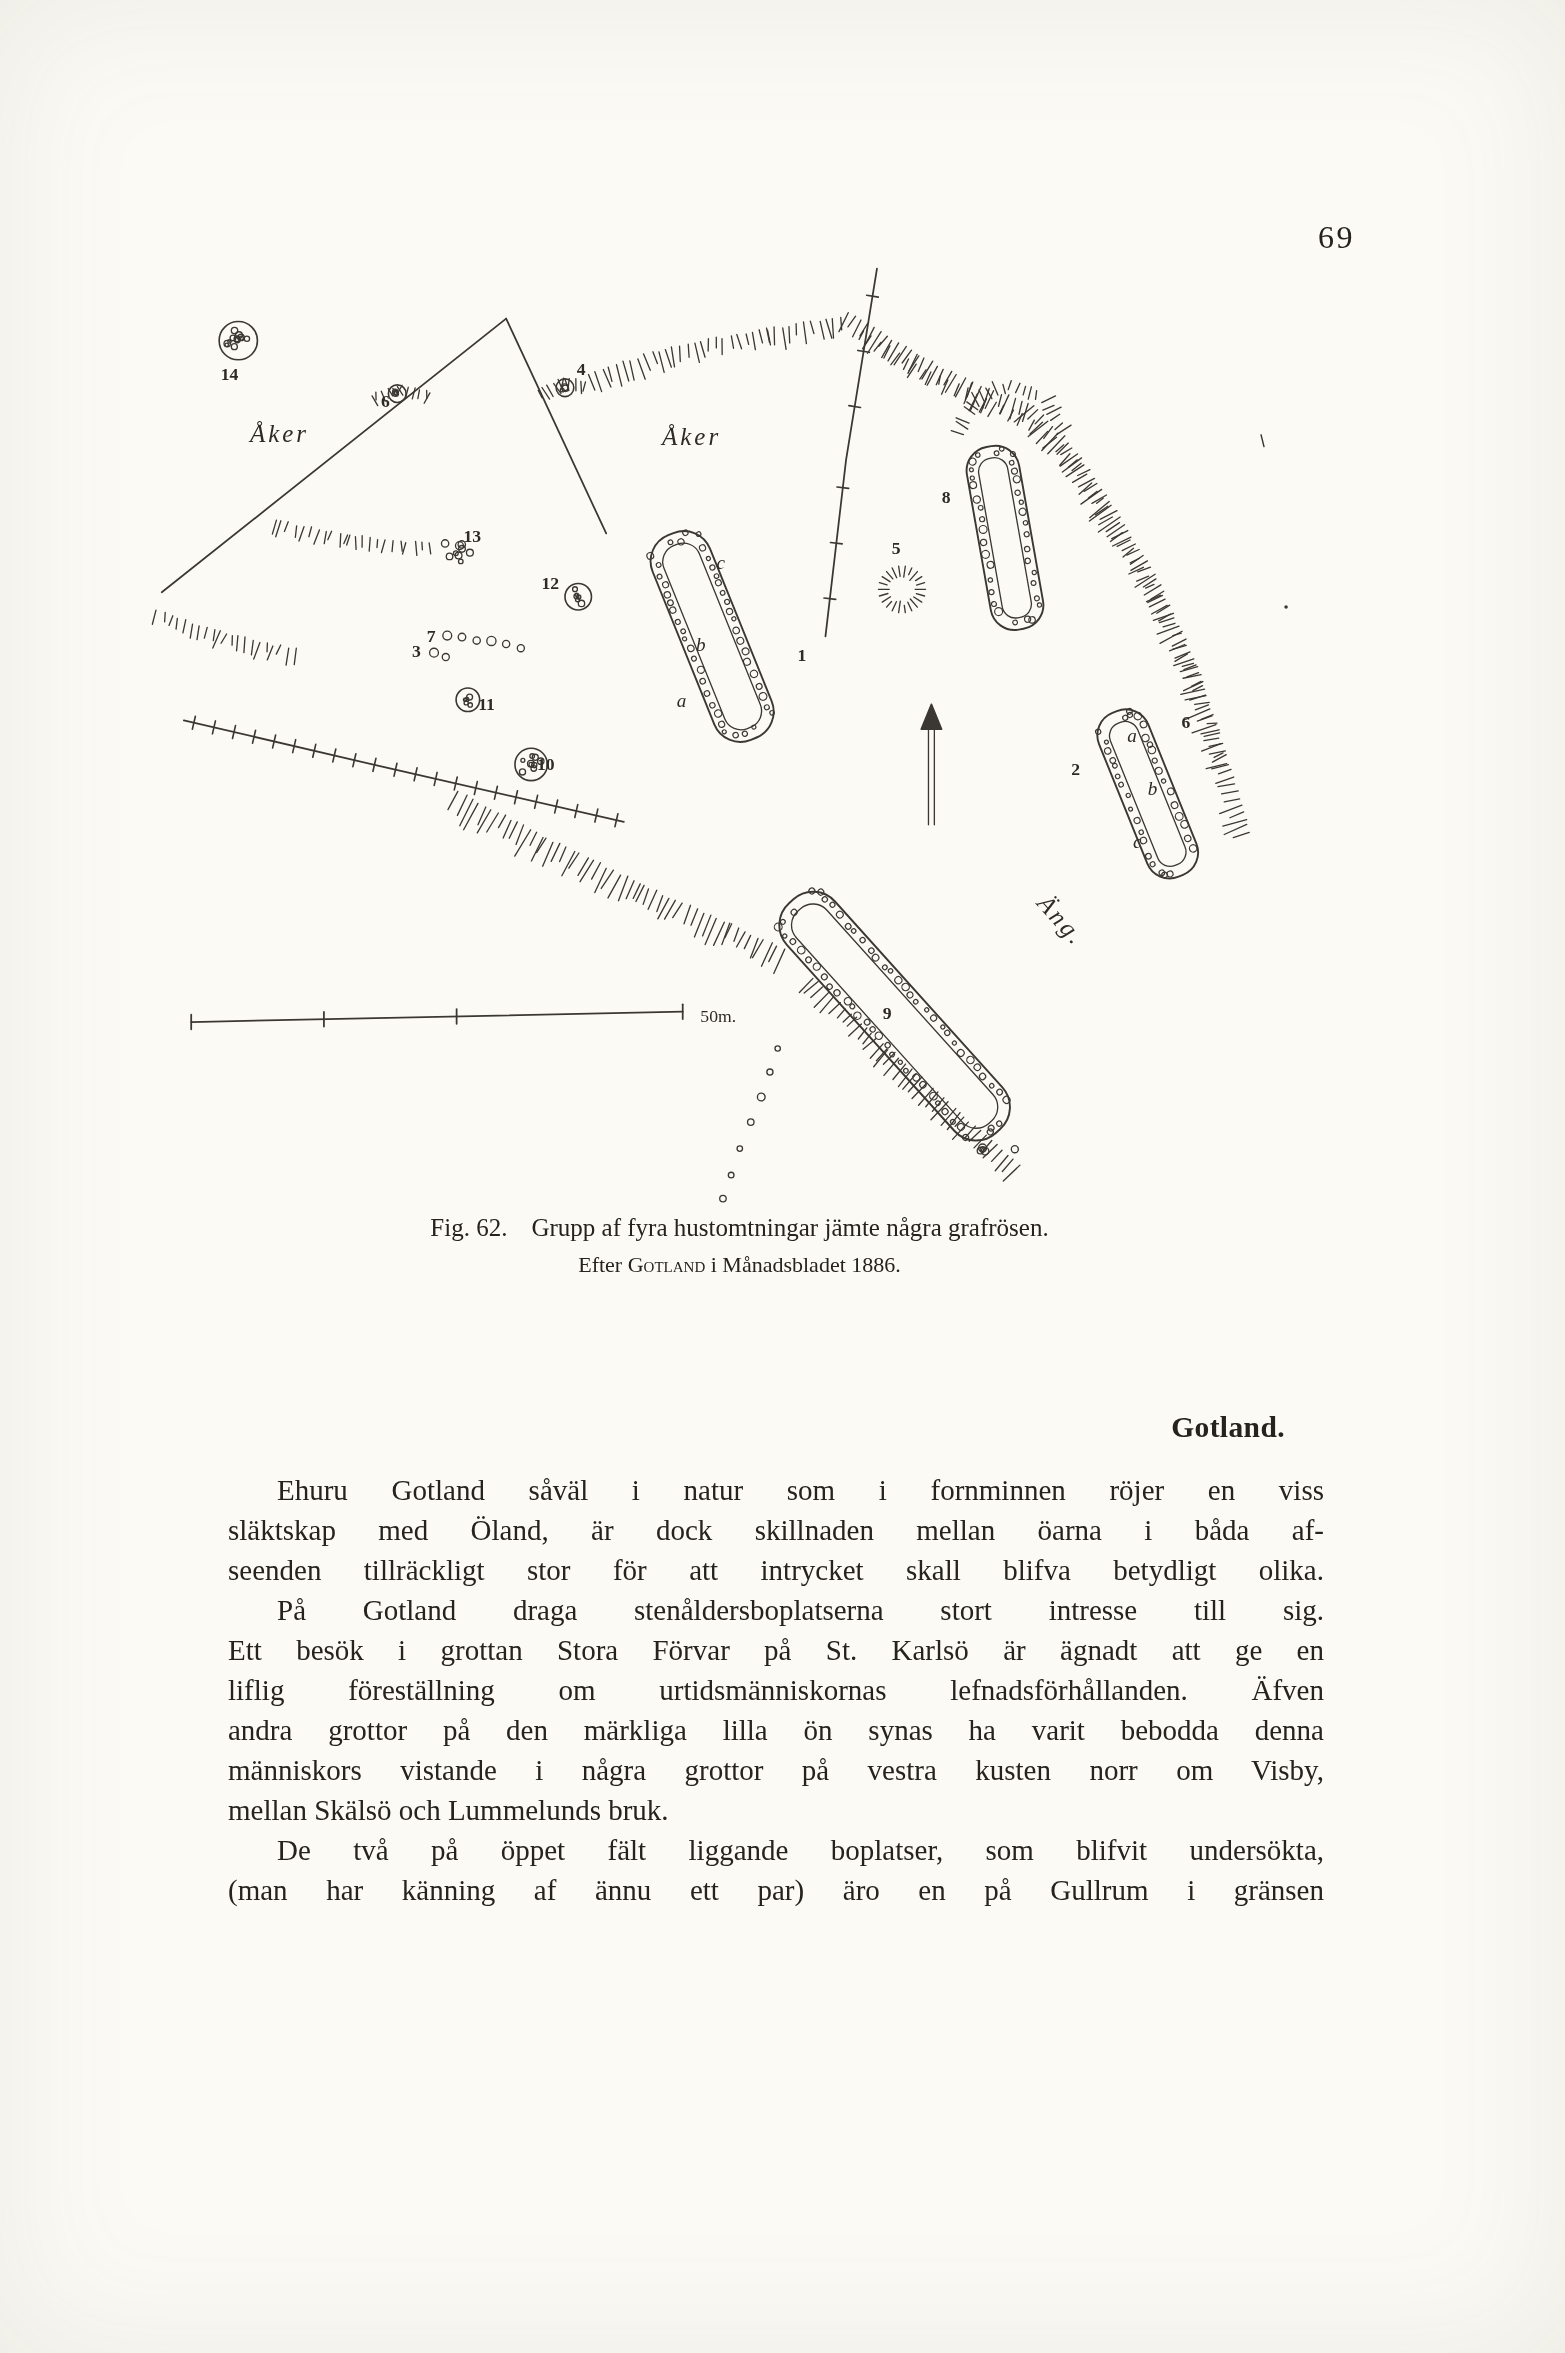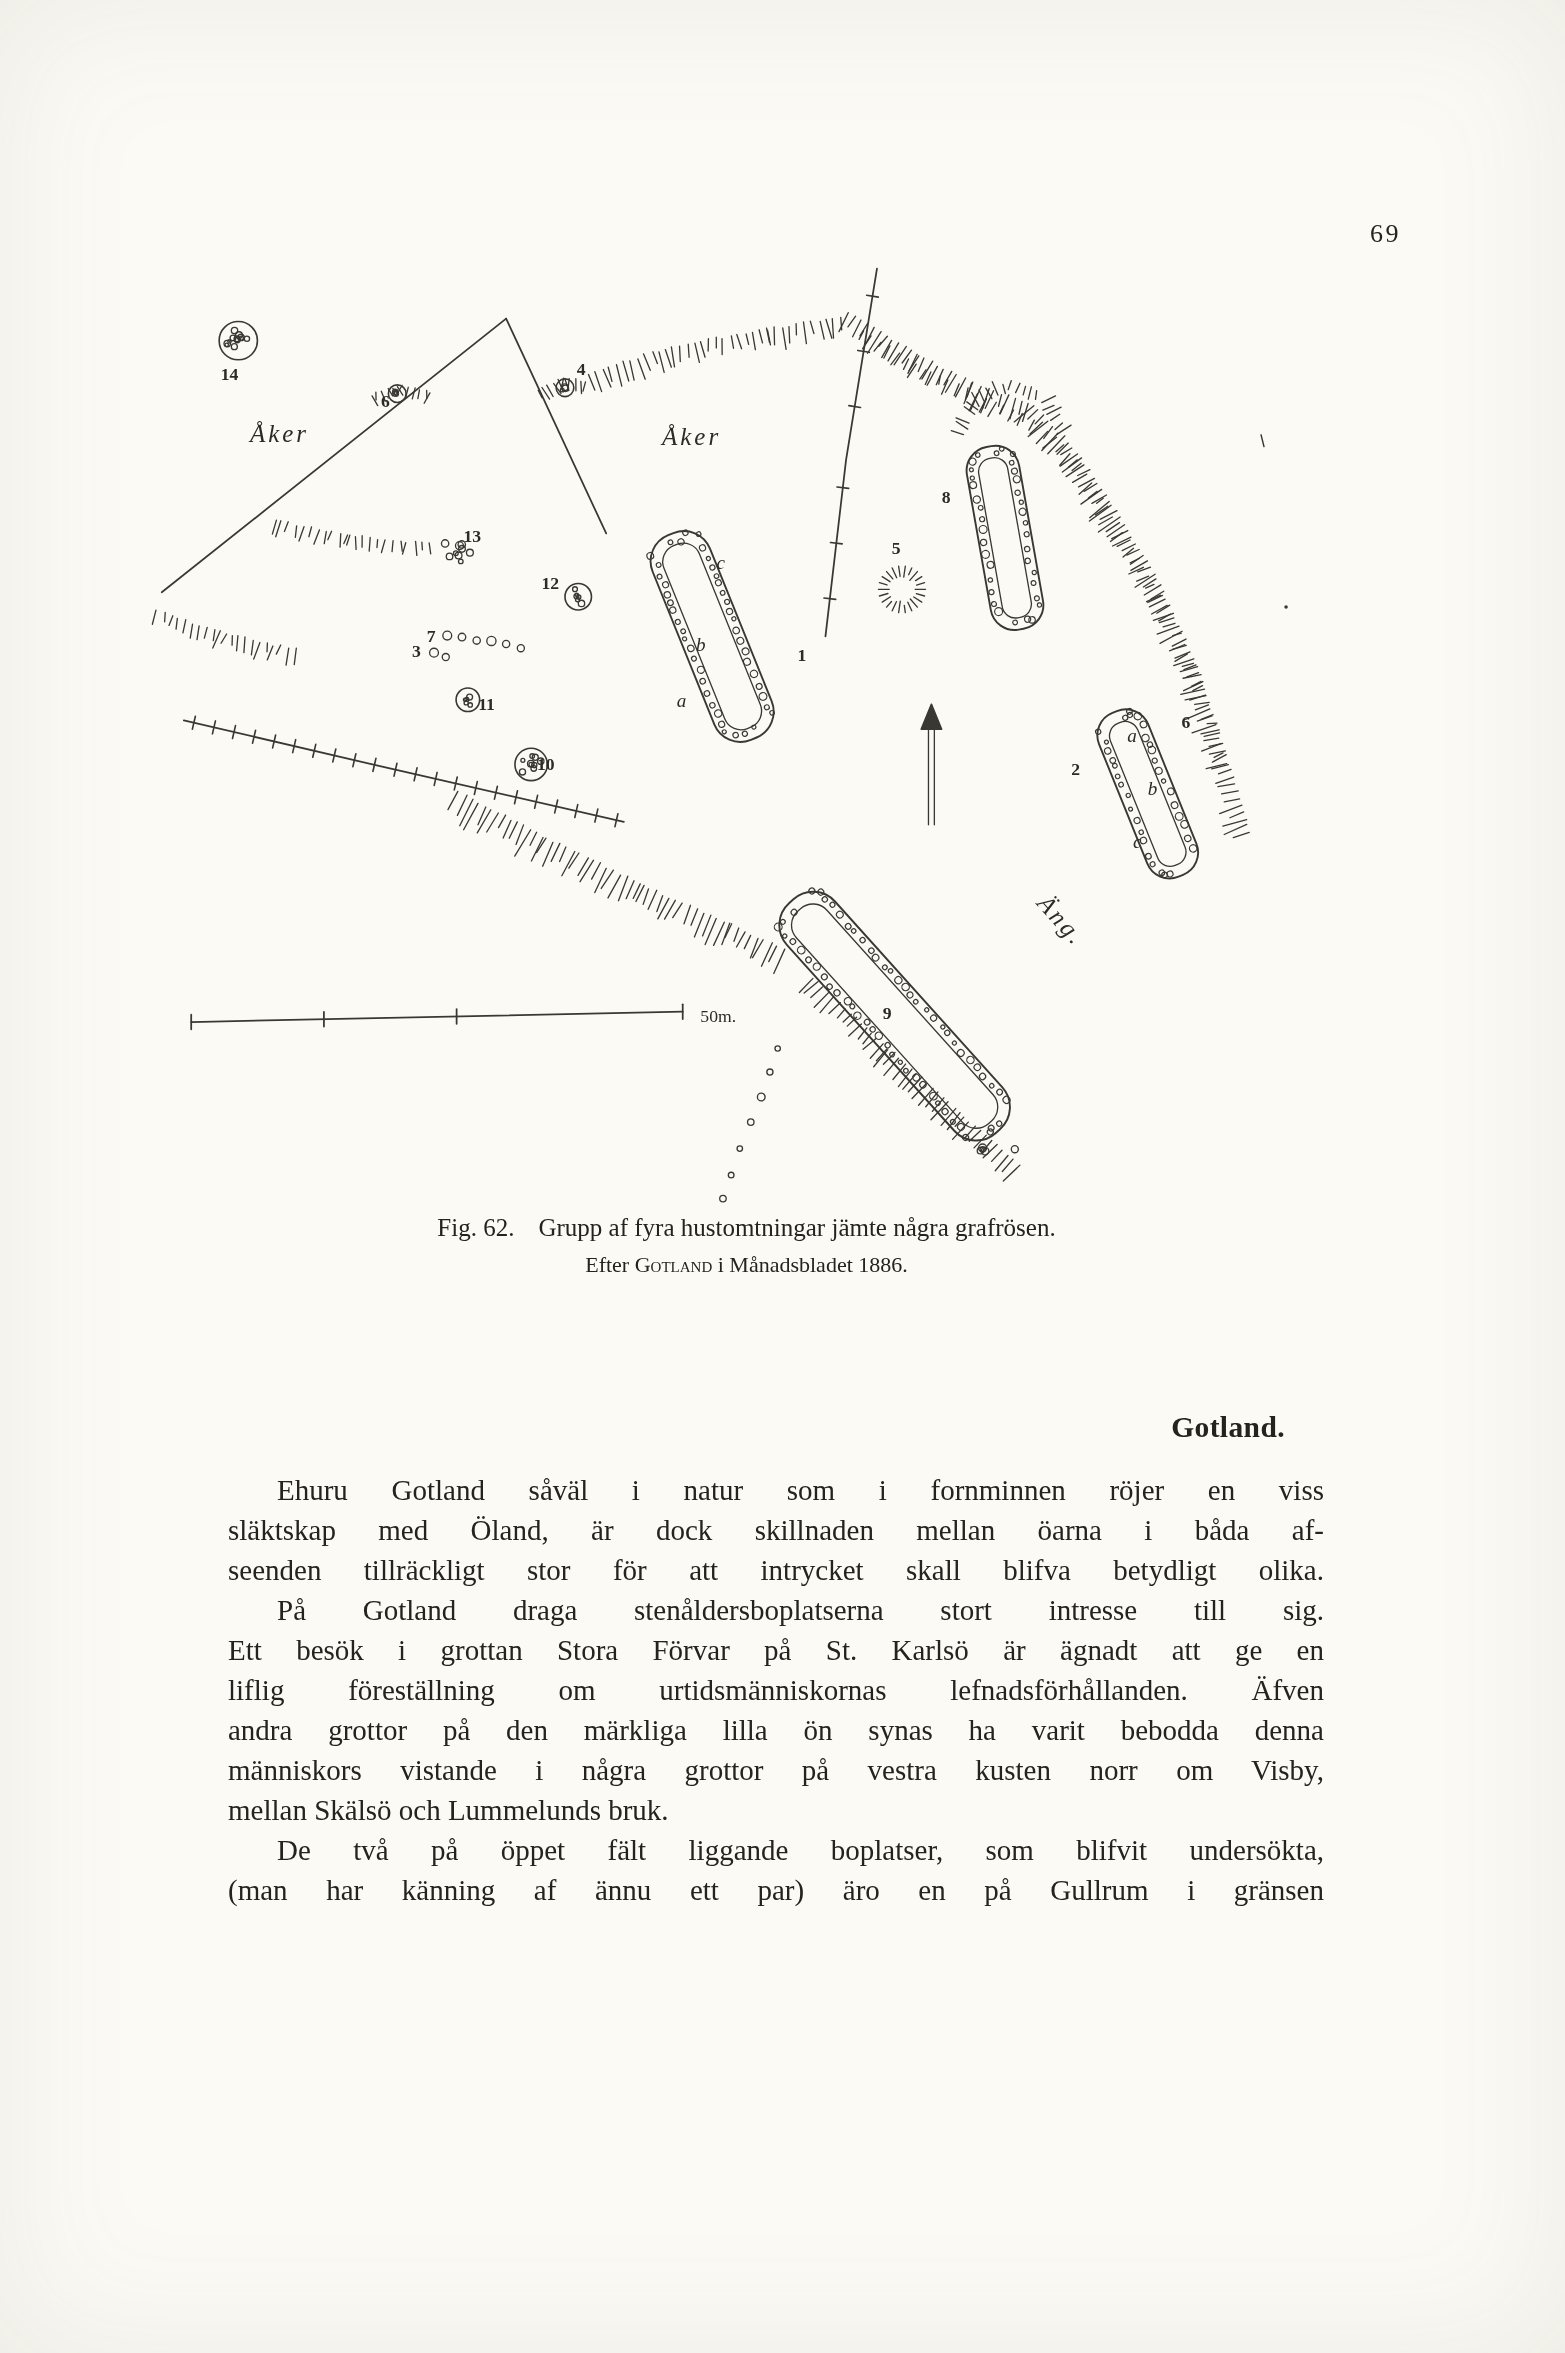--- a/index.html
+++ b/index.html
@@ -3,30 +3,30 @@
 <meta charset="utf-8">
 <style>
   html,body{margin:0;padding:0;}
   body{background:#d8d5cf;font-family:"Liberation Serif","DejaVu Serif",serif;}
   .page{
     position:relative;width:1565px;height:2354px;margin:0 auto;
     background:#fbfaf5;color:#26231f;overflow:hidden;
     box-shadow:inset 0 0 139px rgba(120,108,84,0.10);
   }
   .page-number{
-    position:absolute;left:1370px;top:219px;font-size:26px;letter-spacing:2.6px;
+    position:absolute;left:1318px;top:219px;font-size:32px;letter-spacing:2.6px;
   }
   .map-wrap{position:absolute;left:150px;top:241px;width:1295px;height:994px;}
   .map-wrap svg{width:100%;height:100%;display:block;}
   .map-wrap text{font-family:"Liberation Serif","DejaVu Serif",serif;fill:#2e2b26;}
   .ml-num{font-size:12px;font-weight:bold;}
   .ml-place{font-size:17px;font-style:italic;letter-spacing:2px;}
   .ml-letter{font-size:13px;font-style:italic;}
   .ml-scale{font-size:12px;}
-  .caption{position:absolute;left:208px;top:1209px;width:1077px;text-align:center;}
+  .caption{position:absolute;left:201px;top:1209px;width:1077px;text-align:center;}
   .cap-line1{font-size:25px;line-height:38px;}
   .fig-label{margin-right:24px;}
   .cap-line2{font-size:25px;line-height:37px;}
   .cap-line3{font-size:22px;line-height:36px;}
   .sc{font-variant:small-caps;}
   .heading{
     position:absolute;left:208px;top:1411px;width:1077px;text-align:right;
     font-size:29.5px;font-weight:bold;letter-spacing:0.4px;
   }
   .body-text{

